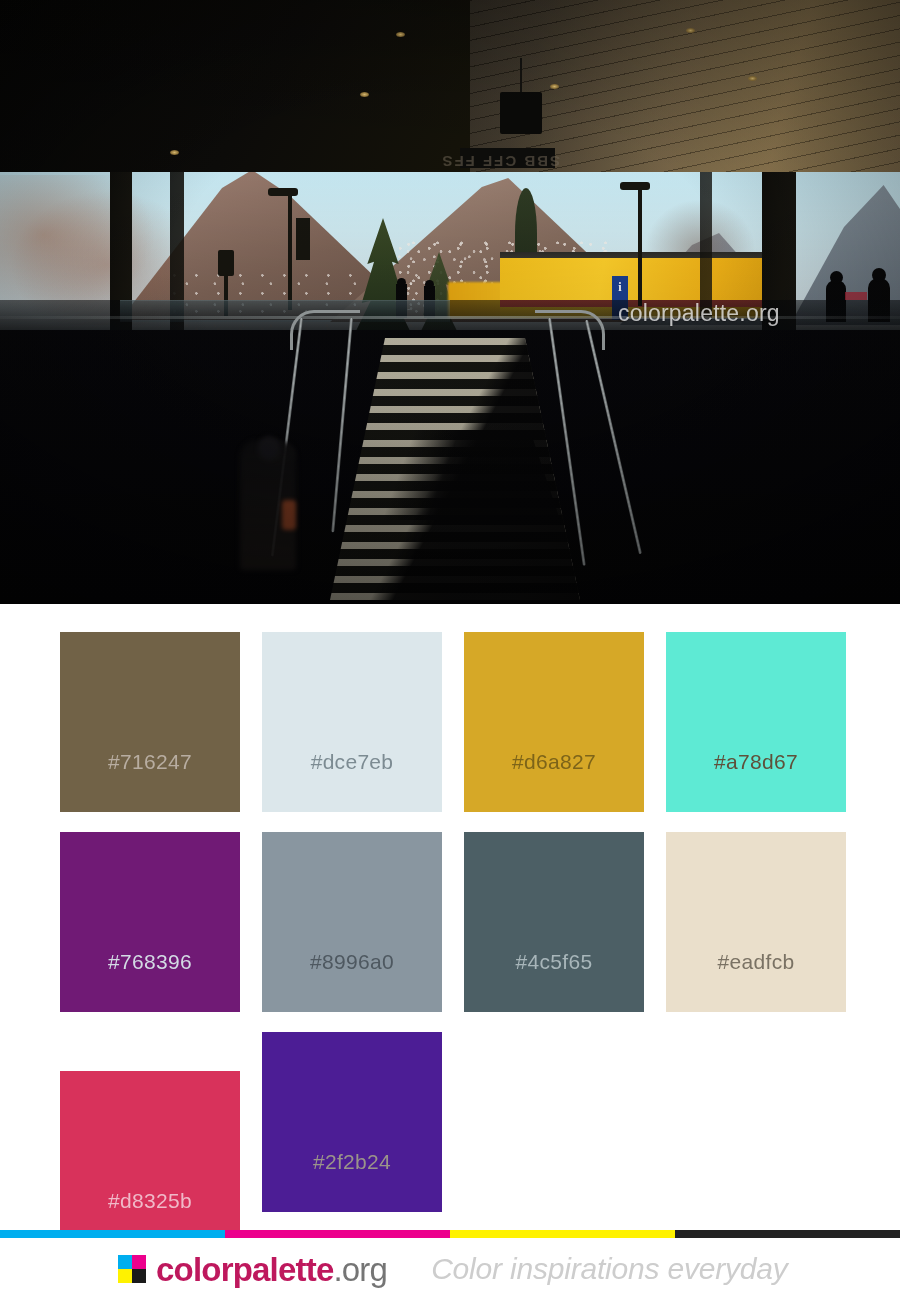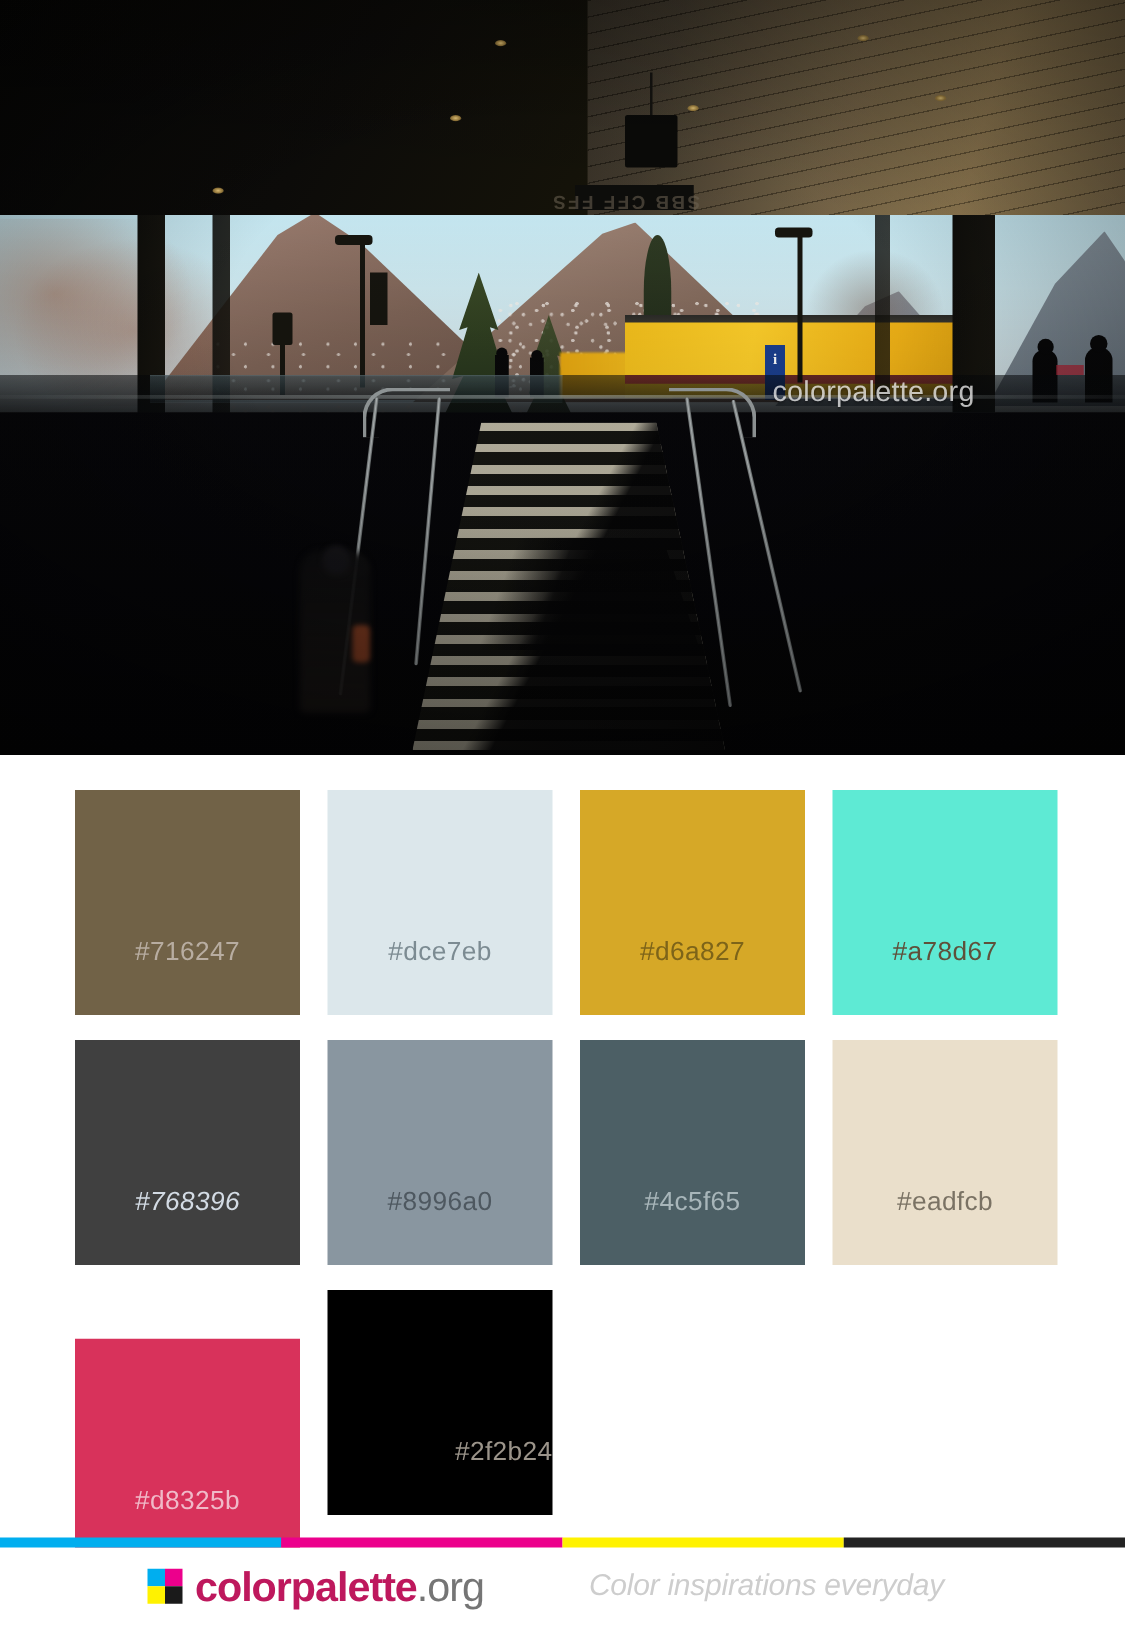--- a/index.html
+++ b/index.html
@@ -314,22 +314,22 @@
     width:28px; height:28px;
     display:grid; grid-template-columns:14px 14px; grid-template-rows:14px 14px;
   }
   .brand-mark span { display:block; width:14px; height:14px; }
   .brand-text {
     font-size:33px; font-weight:bold; letter-spacing:-.8px;
     font-family:"Liberation Sans", sans-serif; line-height:1;
   }
   .brand-dom { font-weight:normal; }
   .tagline {
-    font-size:24px; font-style:italic; color:#cdcdcd;
-    font-family:"Liberation Sans", sans-serif; letter-spacing:-.2px;margin-left:40px;
+    font-size:30px; font-style:italic; color:#cdcdcd;
+    font-family:"Liberation Sans", sans-serif; letter-spacing:-.2px;
   }
 </style>
 </head>
 <body>
 
 <div class="photo">
 
   <div class="photo-layer">
     <div class="sky"></div>
 
@@ -420,36 +420,36 @@
     </div>
     <div class="swatch" style="background: rgb(220, 231, 235);">
       <span class="swatch-label" style="color: rgb(124, 139, 146);">#dce7eb</span>
     </div>
     <div class="swatch" style="background: rgb(214, 168, 39);">
       <span class="swatch-label" style="color: rgb(125, 100, 25);">#d6a827</span>
     </div>
     <div class="swatch" style="background: #5eead4;">
       <span class="swatch-label" style="color: rgb(95, 80, 58);">#a78d67</span>
     </div>
-    <div class="swatch" style="background: #404040; font-style: italic;">
+    <div class="swatch" style="background: #701a75;">
       <span class="swatch-label" style="color: rgb(211, 219, 228);">#768396</span>
     </div>
     <div class="swatch" style="background: rgb(137, 150, 160);">
       <span class="swatch-label" style="color: rgb(78, 88, 96);">#8996a0</span>
     </div>
     <div class="swatch" style="background: rgb(76, 95, 101);">
       <span class="swatch-label" style="color: rgb(168, 182, 186);">#4c5f65</span>
     </div>
     <div class="swatch" style="background: rgb(234, 223, 203);">
       <span class="swatch-label" style="color: rgb(122, 114, 100);">#eadfcb</span>
     </div>
     <div class="swatch" style="background: rgb(216, 50, 91); margin-top: 39px;">
       <span class="swatch-label" style="color: rgb(240, 185, 200);">#d8325b</span>
     </div>
-    <div class="swatch" style="background: #000000; justify-content: flex-end;">
+    <div class="swatch" style="background: #4c1d95;">
       <span class="swatch-label" style="color: rgb(155, 148, 138);">#2f2b24</span>
     </div>
   </div>
 
 <div class="footer">
   <div class="cmyk-bar" id="cmyk-bar">
       <div class="cmyk-seg" style="background: rgb(0, 174, 239);"></div>
       <div class="cmyk-seg" style="background: rgb(236, 0, 140);"></div>
       <div class="cmyk-seg" style="background: rgb(255, 242, 0);"></div>
       <div class="cmyk-seg" style="background: rgb(35, 35, 35);"></div>

